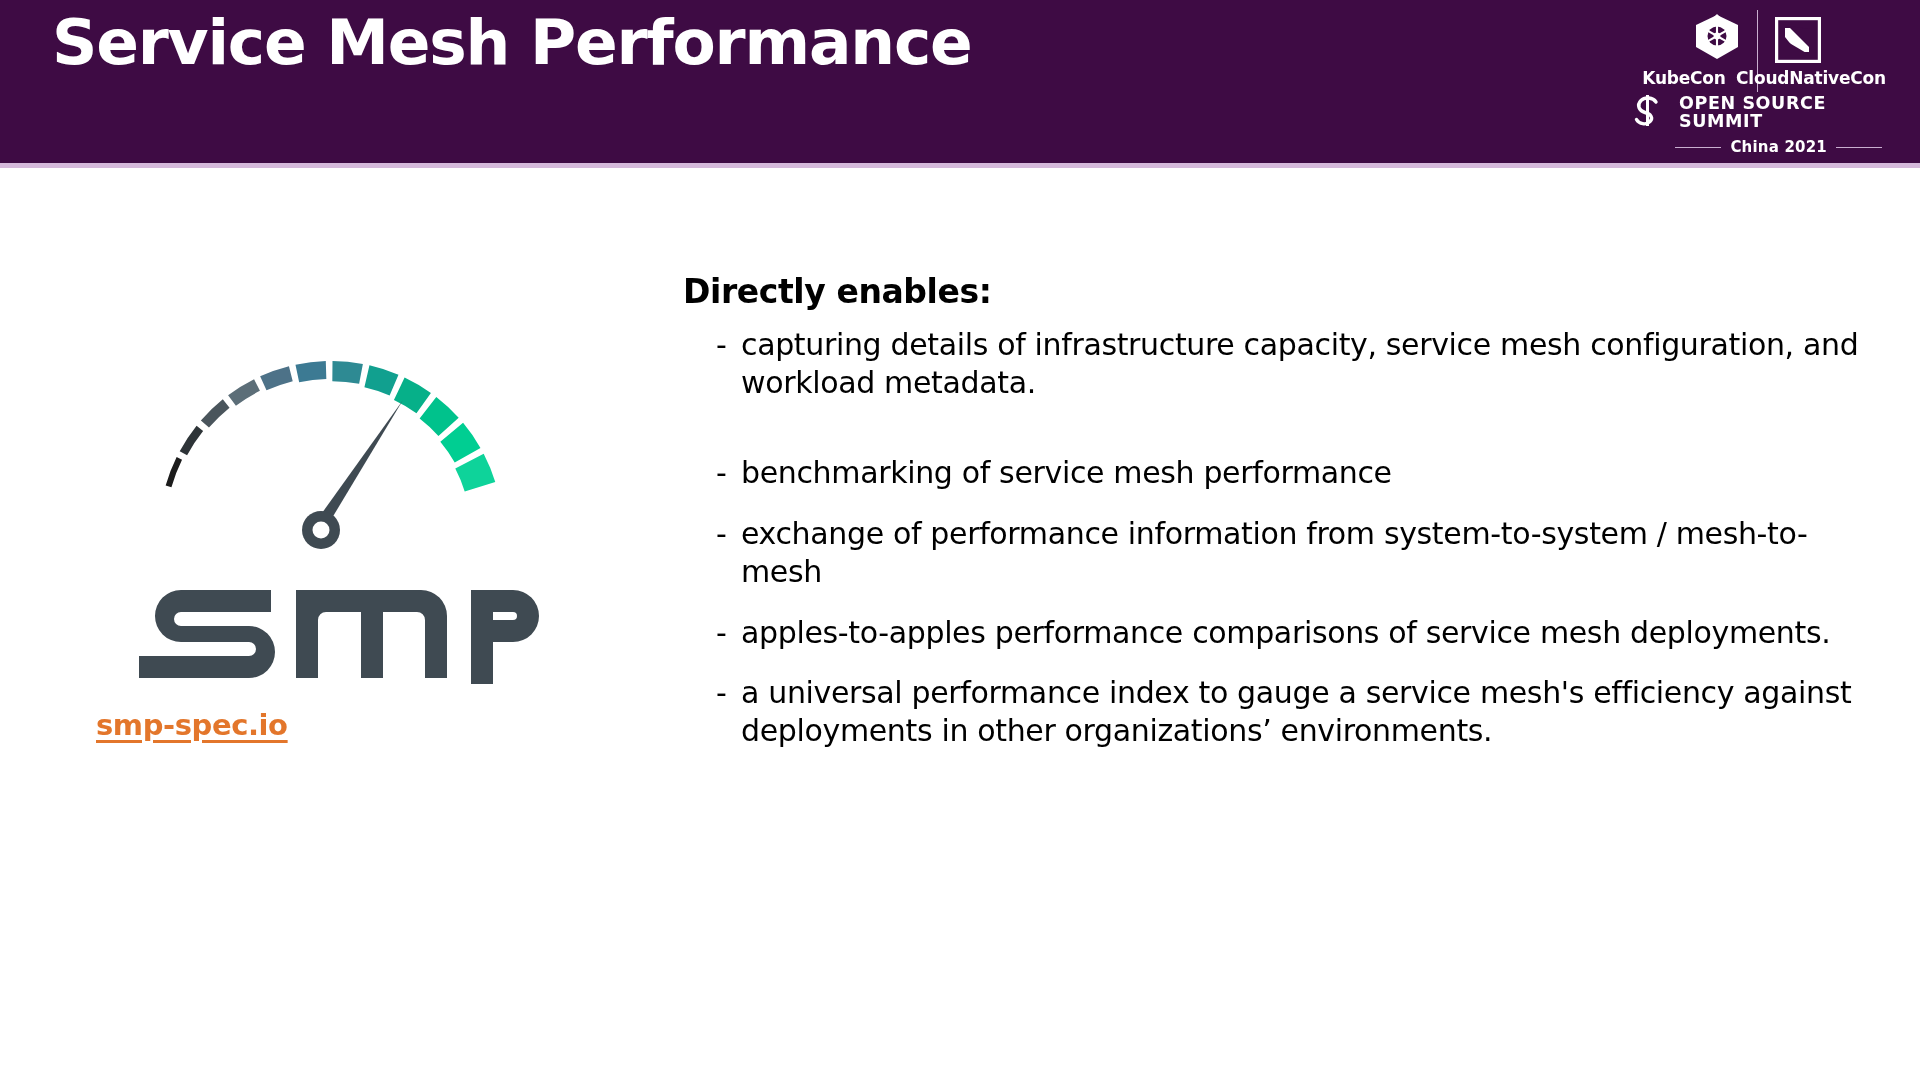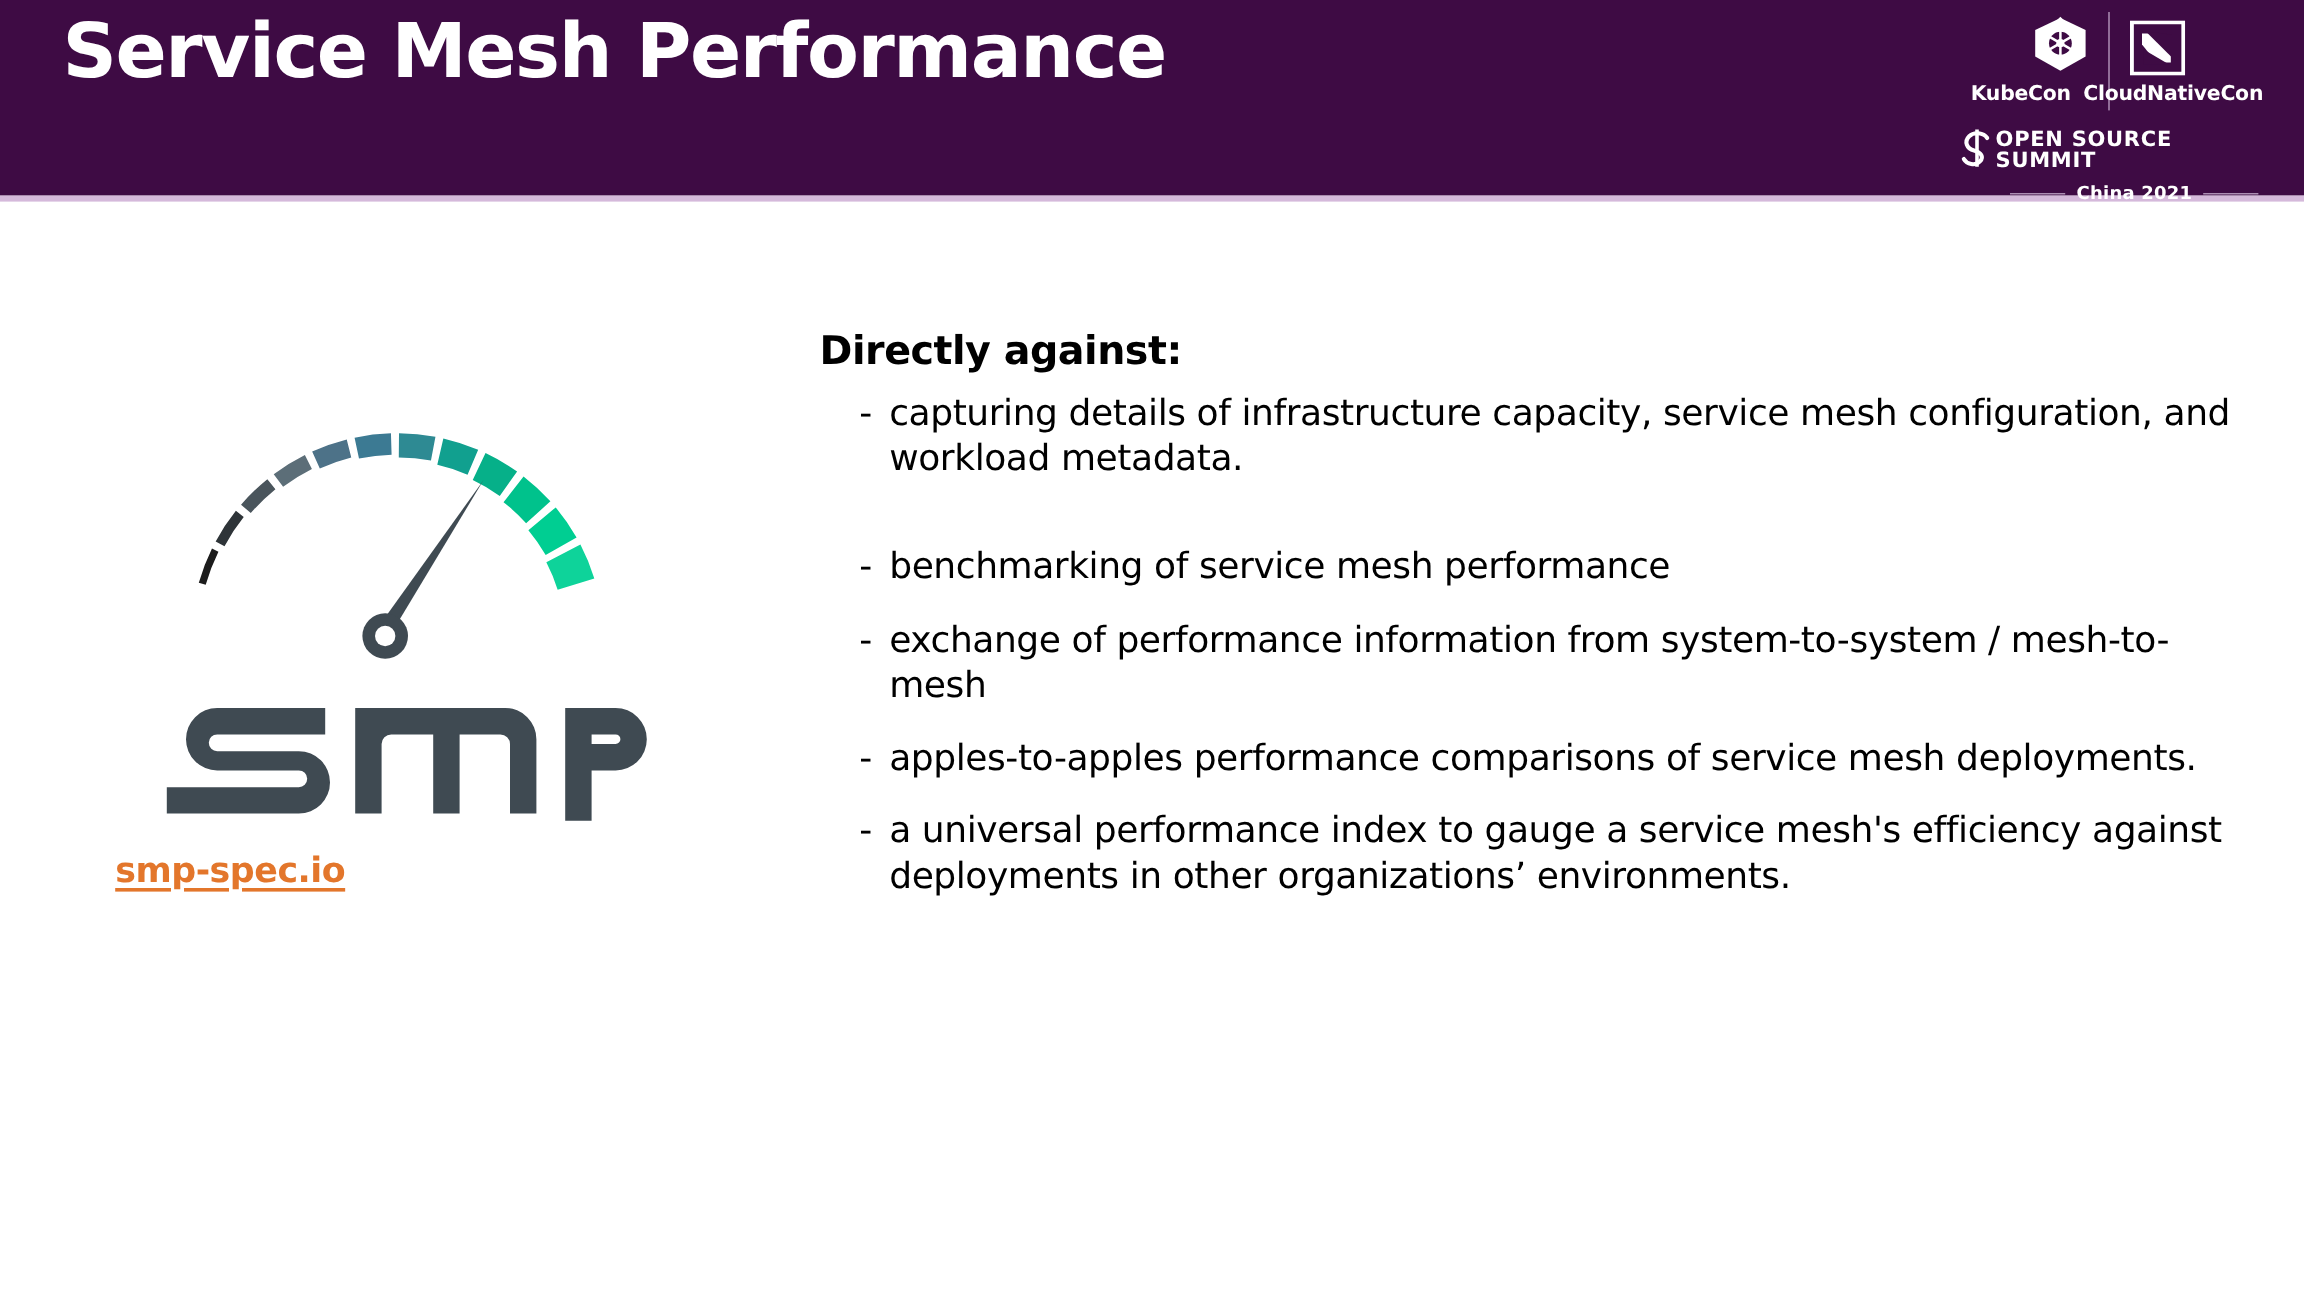--- a/index.html
+++ b/index.html
@@ -105,22 +105,22 @@
     font-weight: 700;
     letter-spacing: -0.2px;
     line-height: 1;
   }
   .conf-name.left { width: 104px; text-align: center; }
   .conf-name.right { width: 146px; text-align: center; }
   .conf-oss-row {
     display: flex;
     align-items: center;
     justify-content: center;
-    margin-top: 20px;
-    gap: 0;
+    margin-top: 7px;
+    gap: 16px;
   }
   .conf-oss-text {
     font-family: "DejaVu Sans", sans-serif;
     font-size: 17.5px;
     font-weight: 700;
     letter-spacing: 0.6px;
     line-height: 1;
   }
   .conf-year-row {
     display: flex;
@@ -325,21 +325,21 @@
       </g>
     </svg>
   </div>
 
   <a class="smp-link" href="#">smp-spec.io</a>
 </div>
 
 <div class="content">
 
   <div class="section">
-    <div class="section-heading">Directly against:</div>
+    <div class="section-heading">Directly enables:</div>
     <ul class="bullet-list">
       <li class="bullet-item">
         <span class="bullet-dash">-</span>
         <span class="bullet-text">capturing details of infrastructure capacity, service mesh configuration, and workload metadata.</span>
       </li>
     </ul>
   </div>
 
   <div class="gap-after-enables"></div>
 

